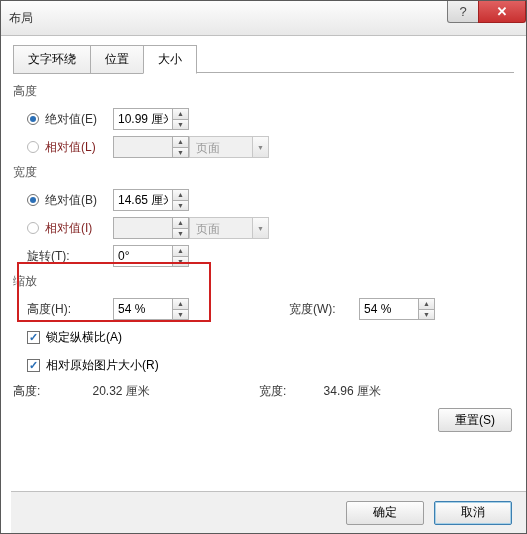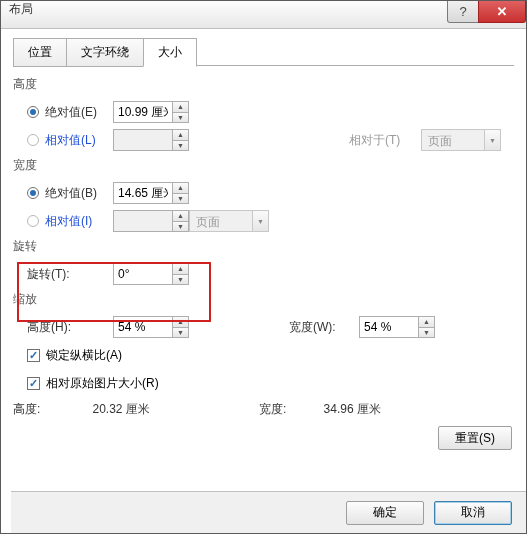--- a/index.html
+++ b/index.html
@@ -1,34 +1,34 @@
 <!DOCTYPE html>
 <html><head>
 <meta charset="utf-8">
 <style>
 *{box-sizing:border-box;margin:0;padding:0;font-family:"Microsoft YaHei","SimSun",sans-serif;font-size:12px}
 body{background:#fff}
 .window{width:527px;height:534px;border:1px solid #5a5a5a;background:#fff;position:relative}
-.titlebar{height:28px;background:linear-gradient(#fdfdfd,#e8e8e8);border-bottom:1px solid #c0c0c0;display:flex;align-items:flex-start;padding-left:8px;position:relative}
+.titlebar{height:35px;background:linear-gradient(#fdfdfd,#e8e8e8);border-bottom:1px solid #c0c0c0;display:flex;align-items:center;padding-left:8px;position:relative}
 .titlebar .title{color:#333}
 .titlebar .controls{position:absolute;right:0;top:0;display:flex;height:22px}
 .tb-btn{width:32px;height:22px;border:1px solid #7a7a7a;border-top:none;display:flex;align-items:center;justify-content:center;font-size:13px;background:linear-gradient(#f0f0f0,#d8d8d8)}
 .tb-help{border-radius:0 0 0 3px;color:#444}
 .tb-close{width:48px;background:linear-gradient(#e06060,#c83030);color:#fff;border-color:#a02020;border-radius:0 0 3px 0;margin-left:-1px;font-weight:bold}
 .body{padding:8px 12px 0 12px}
 .tabs{display:flex;border-bottom:1px solid #aeaeae;margin-bottom:10px}
 .tab{padding:5px 14px;border:1px solid #aeaeae;background:linear-gradient(#fbfbfb,#ececec);margin-right:-1px;margin-bottom:-1px;position:relative;top:1px;cursor:pointer}
 .tab.active{background:#fff;border-bottom:1px solid #fff}
 .group-title{color:#555;margin:4px 0 6px 0}
 .row{display:flex;align-items:center;height:26px;margin-left:14px;margin-bottom:2px}
 .radio{width:12px;height:12px;border:1px solid #707070;border-radius:50%;margin-right:6px;display:inline-flex;align-items:center;justify-content:center;background:#fff}
 .radio.checked::after{content:"";width:6px;height:6px;background:#2b6fb6;border-radius:50%}
 .radio.disabled{border-color:#b8b8b8}
 .lbl{width:68px;color:#333}
-.lbl.disabled{color:#1d4ed8}
+.lbl.disabled{color:#7f1d1d}
 .lbl2{width:72px;color:#333;margin-left:160px}
 .lbl2.disabled{color:#9a9a9a}
 .spinbox{display:inline-flex;border:1px solid #aeaeae;height:22px;background:#fff}
 .spinbox input{border:none;width:58px;padding:0 4px;outline:none;font-size:12px}
 .spinbox.disabled{background:#f0f0f0}
 .spinbox.disabled input{background:#f0f0f0}
 .spin-btns{width:16px;display:flex;flex-direction:column;border-left:1px solid #aeaeae}
 .spin-btns div{flex:1;display:flex;align-items:center;justify-content:center;font-size:7px;color:#555;background:linear-gradient(#fafafa,#e6e6e6);cursor:pointer}
 .spin-btns div:first-child{border-bottom:1px solid #aeaeae}
 .dropdown{display:inline-flex;border:1px solid #c8c8c8;height:22px;background:#f0f0f0;width:80px}
@@ -52,22 +52,22 @@
   <div class="titlebar">
     <span class="title">布局</span>
     <div class="controls">
       <div class="tb-btn tb-help">?</div>
       <div class="tb-btn tb-close">✕</div>
     </div>
   </div>
 
   <div class="body">
     <div class="tabs">
+      <div class="tab">文字环绕</div>
       <div class="tab">位置</div>
-      <div class="tab">文字环绕</div>
       <div class="tab active">大小</div>
     </div>
 
     <div class="group-title">高度</div>
     <div class="row">
       <span class="radio checked"></span>
       <span class="lbl">绝对值(E)</span>
       <div class="spinbox">
         <input value="10.99 厘米" style="">
         <div class="spin-btns">
@@ -79,21 +79,20 @@
     <div class="row">
       <span class="radio disabled"></span>
       <span class="lbl disabled">相对值(L)</span>
       <div class="spinbox disabled">
         <input disabled="" value="" style="">
         <div class="spin-btns">
             <div>▲</div>
             <div>▼</div>
           </div>
       </div>
-      <span class="lbl2 disabled">相对于(T)</span>
       <div class="dropdown">
         <span>页面</span>
         <div class="dd-btn">▼</div>
       </div>
     </div>
 
     <div class="group-title">宽度</div>
     <div class="row">
       <span class="radio checked"></span>
       <span class="lbl">绝对值(B)</span>
@@ -114,21 +113,20 @@
             <div>▲</div>
             <div>▼</div>
           </div>
       </div>
       <div class="dropdown">
         <span>页面</span>
         <div class="dd-btn">▼</div>
       </div>
     </div>
 
-    <div class="group-title">旋转</div>
     <div class="row">
       <span class="lbl" style="margin-left:0;width:86px">旋转(T):</span>
       <div class="spinbox">
         <input value="0°" style="">
         <div class="spin-btns">
             <div>▲</div>
             <div>▼</div>
           </div>
       </div>
     </div>

